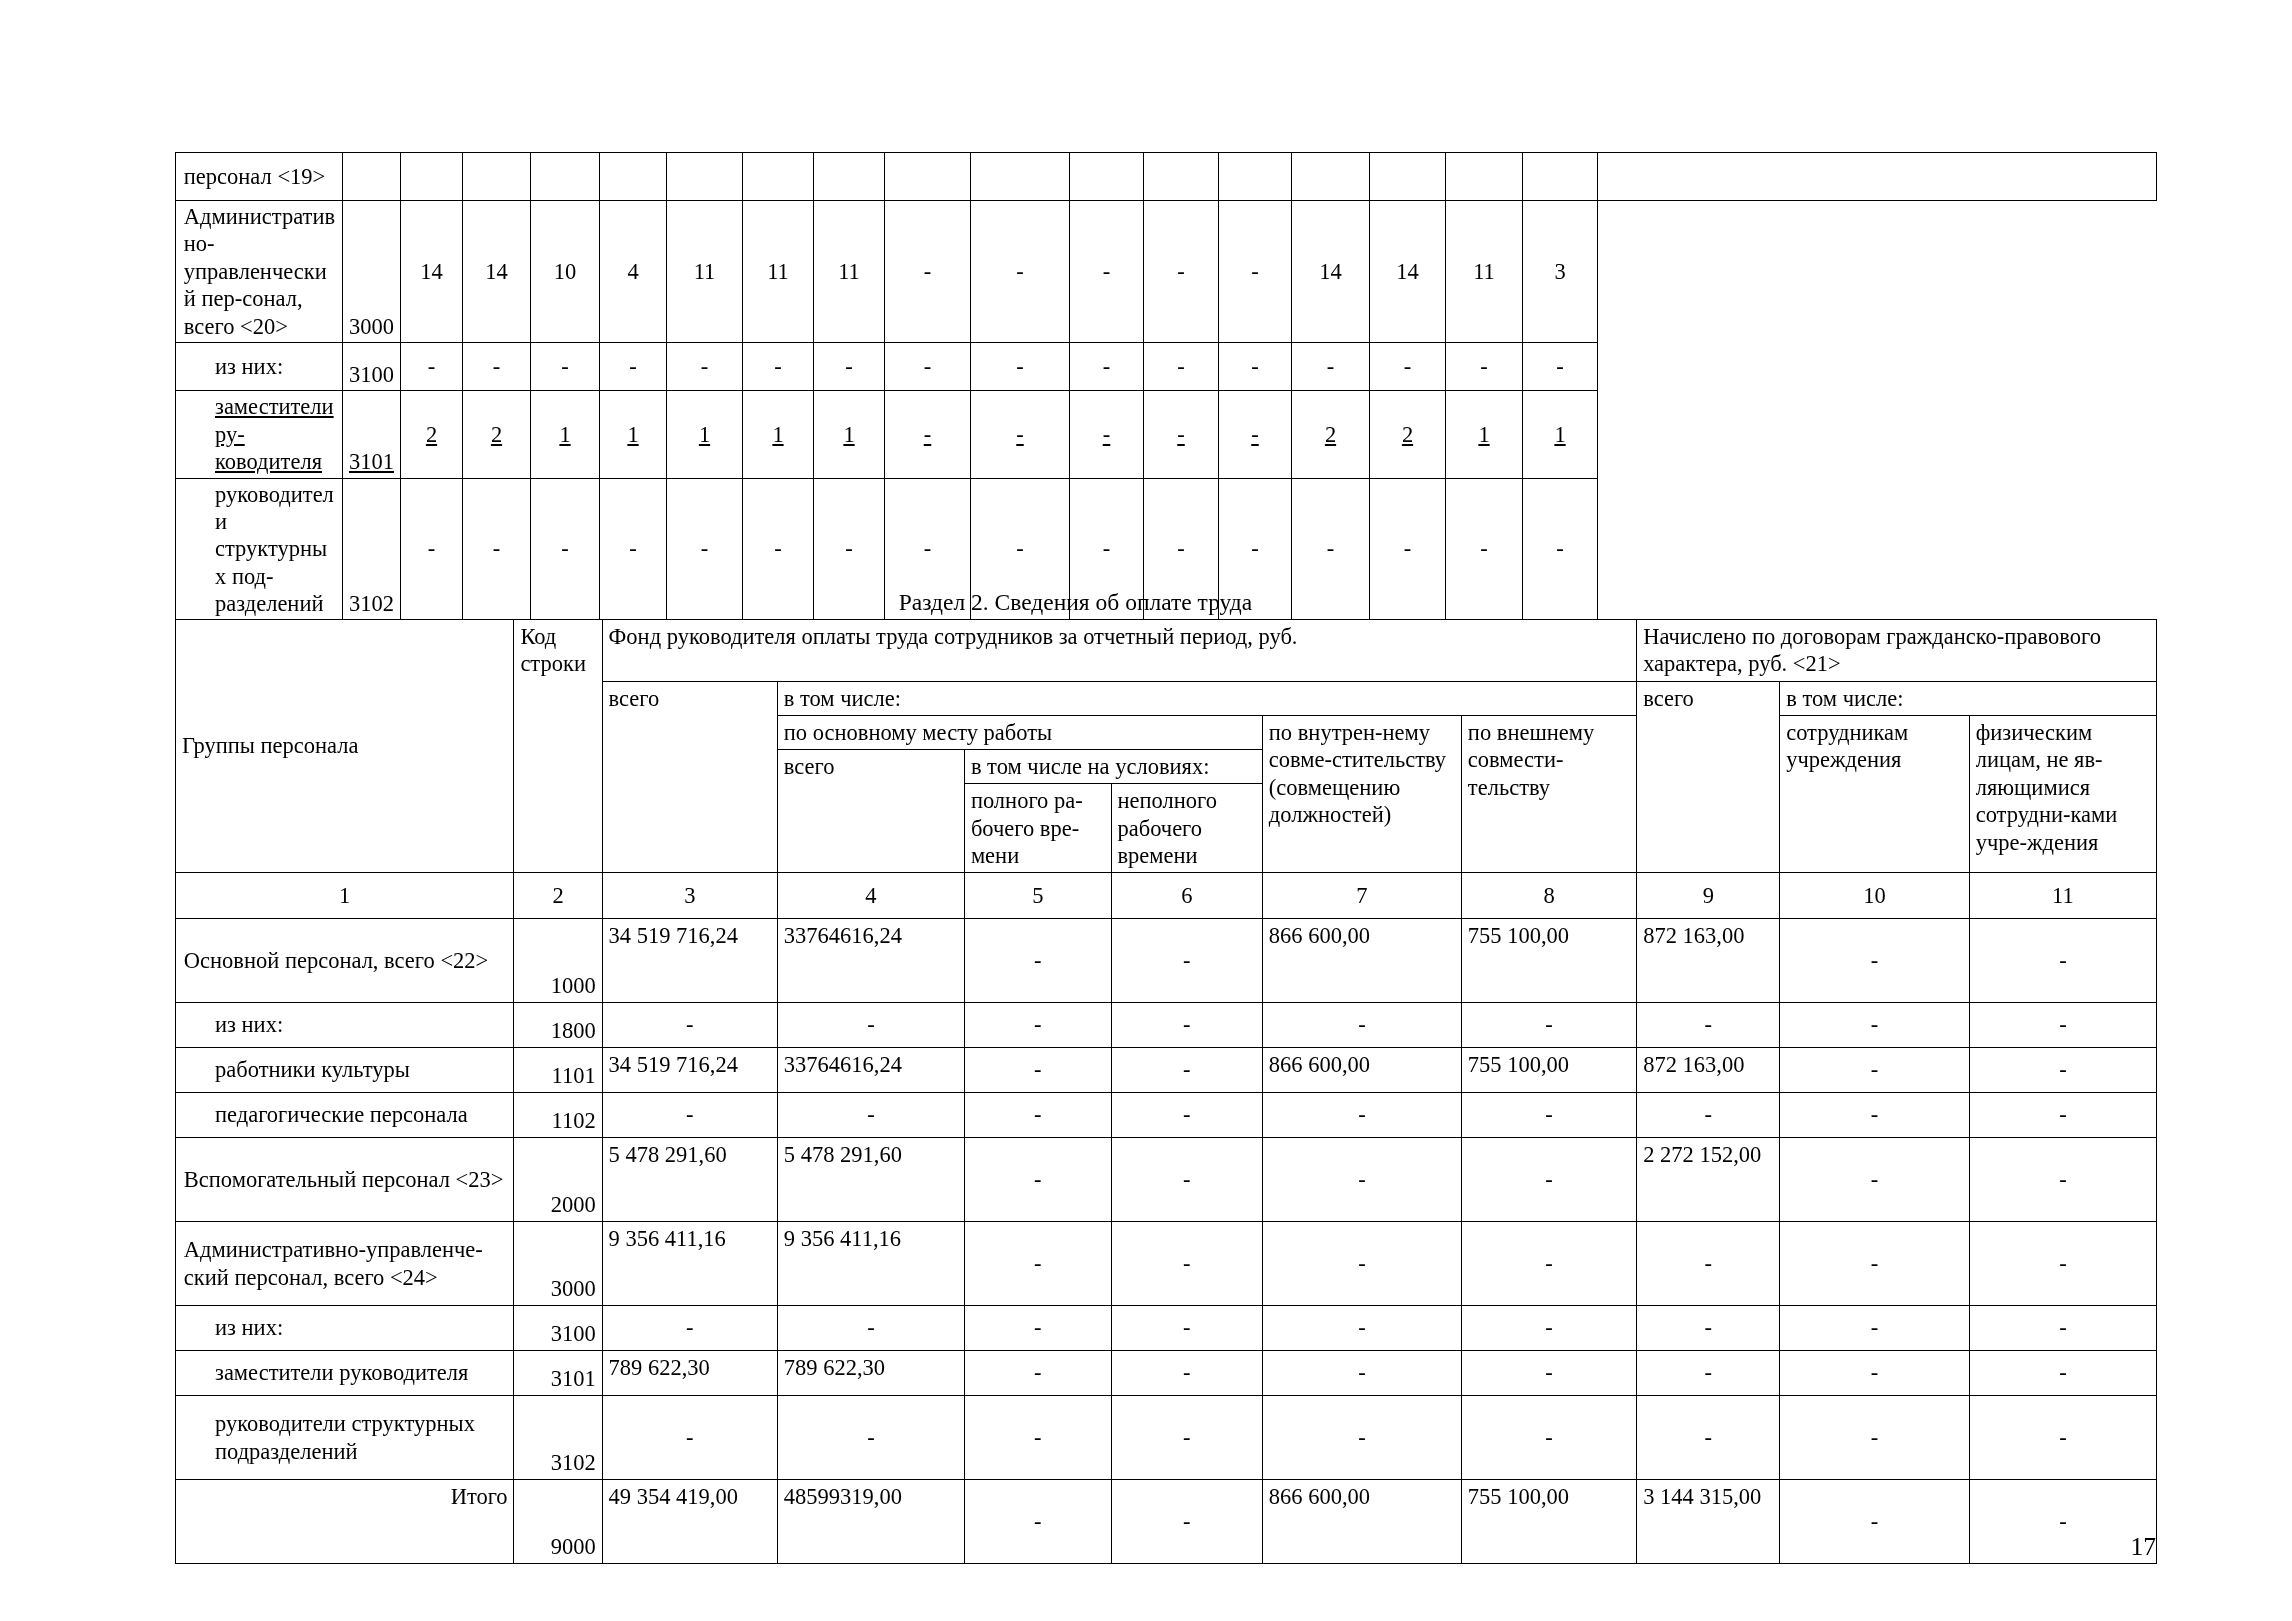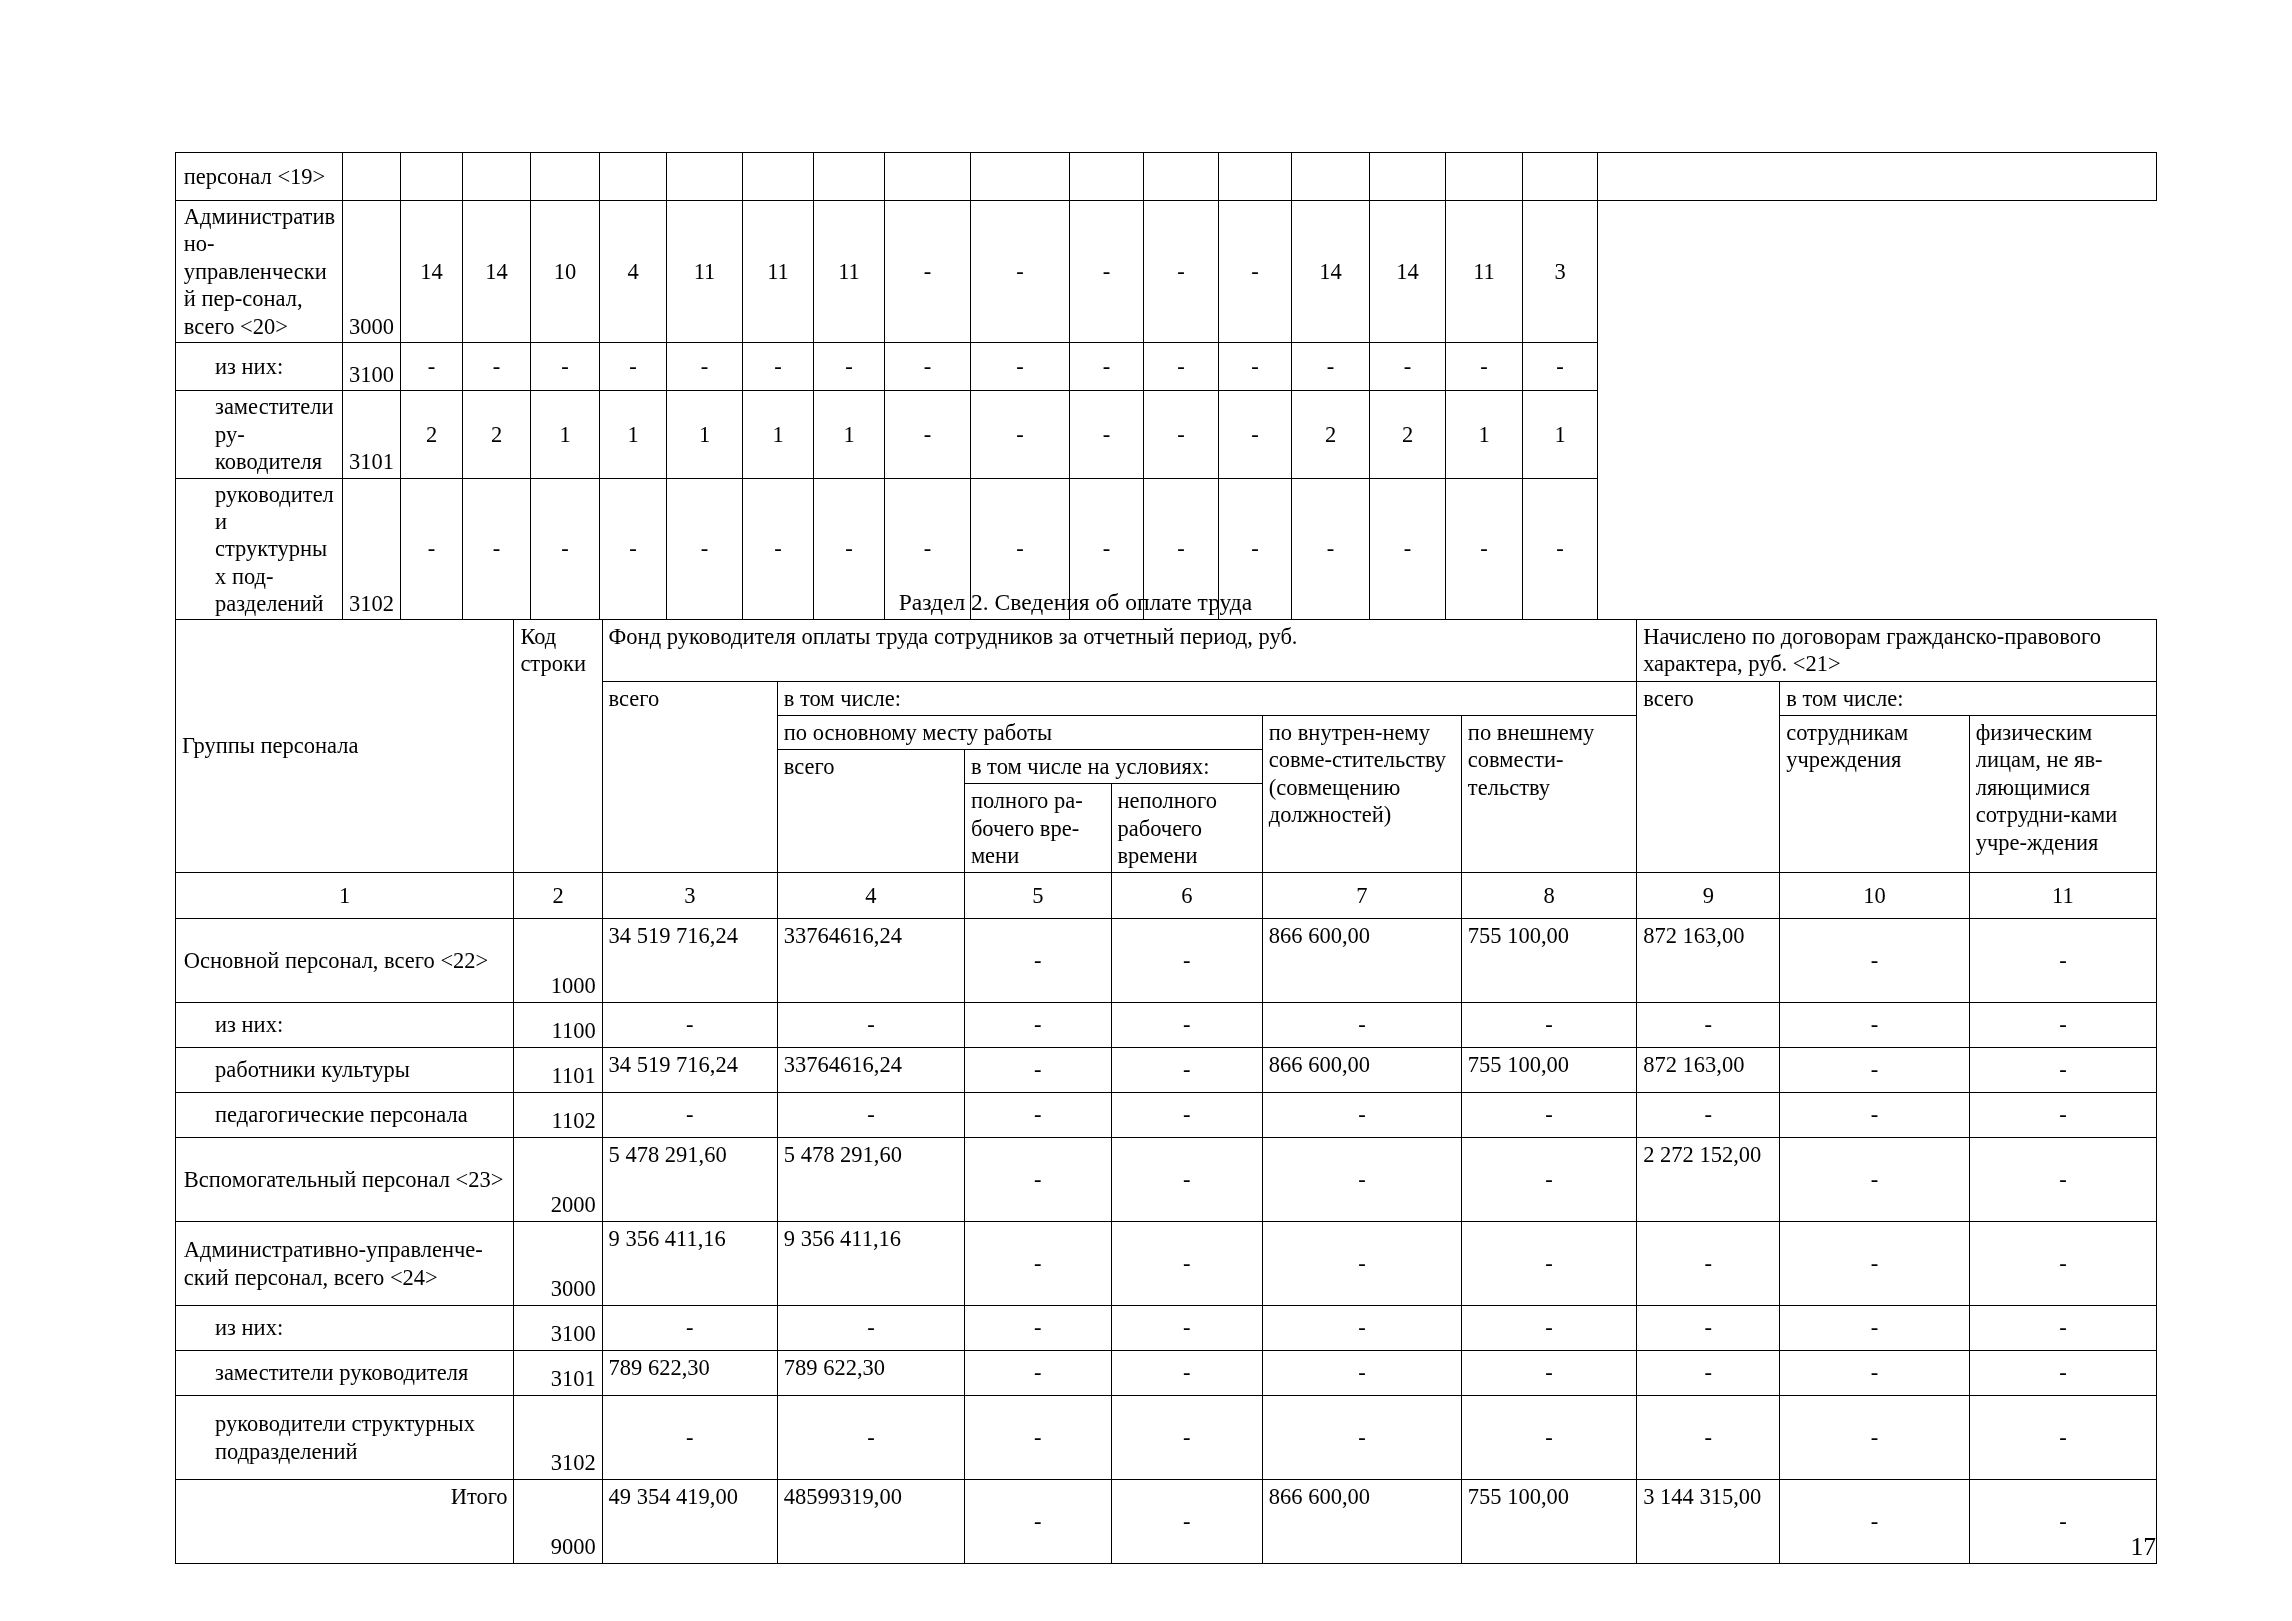--- a/index.html
+++ b/index.html
@@ -205,21 +205,21 @@
           <td class="c">-</td>
           <td class="c">-</td>
           <td class="c">-</td>
           <td class="c">-</td>
           <td class="c">-</td>
           <td class="c">-</td>
           <td class="c">-</td>
           <td class="c">-</td>
           <td class="c">-</td>
         </tr>
-        <tr style="height: 74px;">
+        <tr style="height: 74px; text-decoration: underline;">
           <td class="name indent">заместители ру-ководителя</td>
           <td class="code">3101</td>
           <td class="c">2</td>
           <td class="c">2</td>
           <td class="c">1</td>
           <td class="c">1</td>
           <td class="c">1</td>
           <td class="c">1</td>
           <td class="c">1</td>
           <td class="c">-</td>
@@ -342,21 +342,21 @@
           <td class="dash">-</td>
           <td class="dash">-</td>
           <td class="num">866 600,00</td>
           <td class="num">755 100,00</td>
           <td class="num">872 163,00</td>
           <td class="dash">-</td>
           <td class="dash">-</td>
         </tr>
         <tr style="height: 45px;">
           <td class="name indent">из них:</td>
-          <td class="code">1100</td>
+          <td class="code">1800</td>
           <td class="dash">-</td>
           <td class="dash">-</td>
           <td class="dash">-</td>
           <td class="dash">-</td>
           <td class="dash">-</td>
           <td class="dash">-</td>
           <td class="dash">-</td>
           <td class="dash">-</td>
           <td class="dash">-</td>
         </tr>

